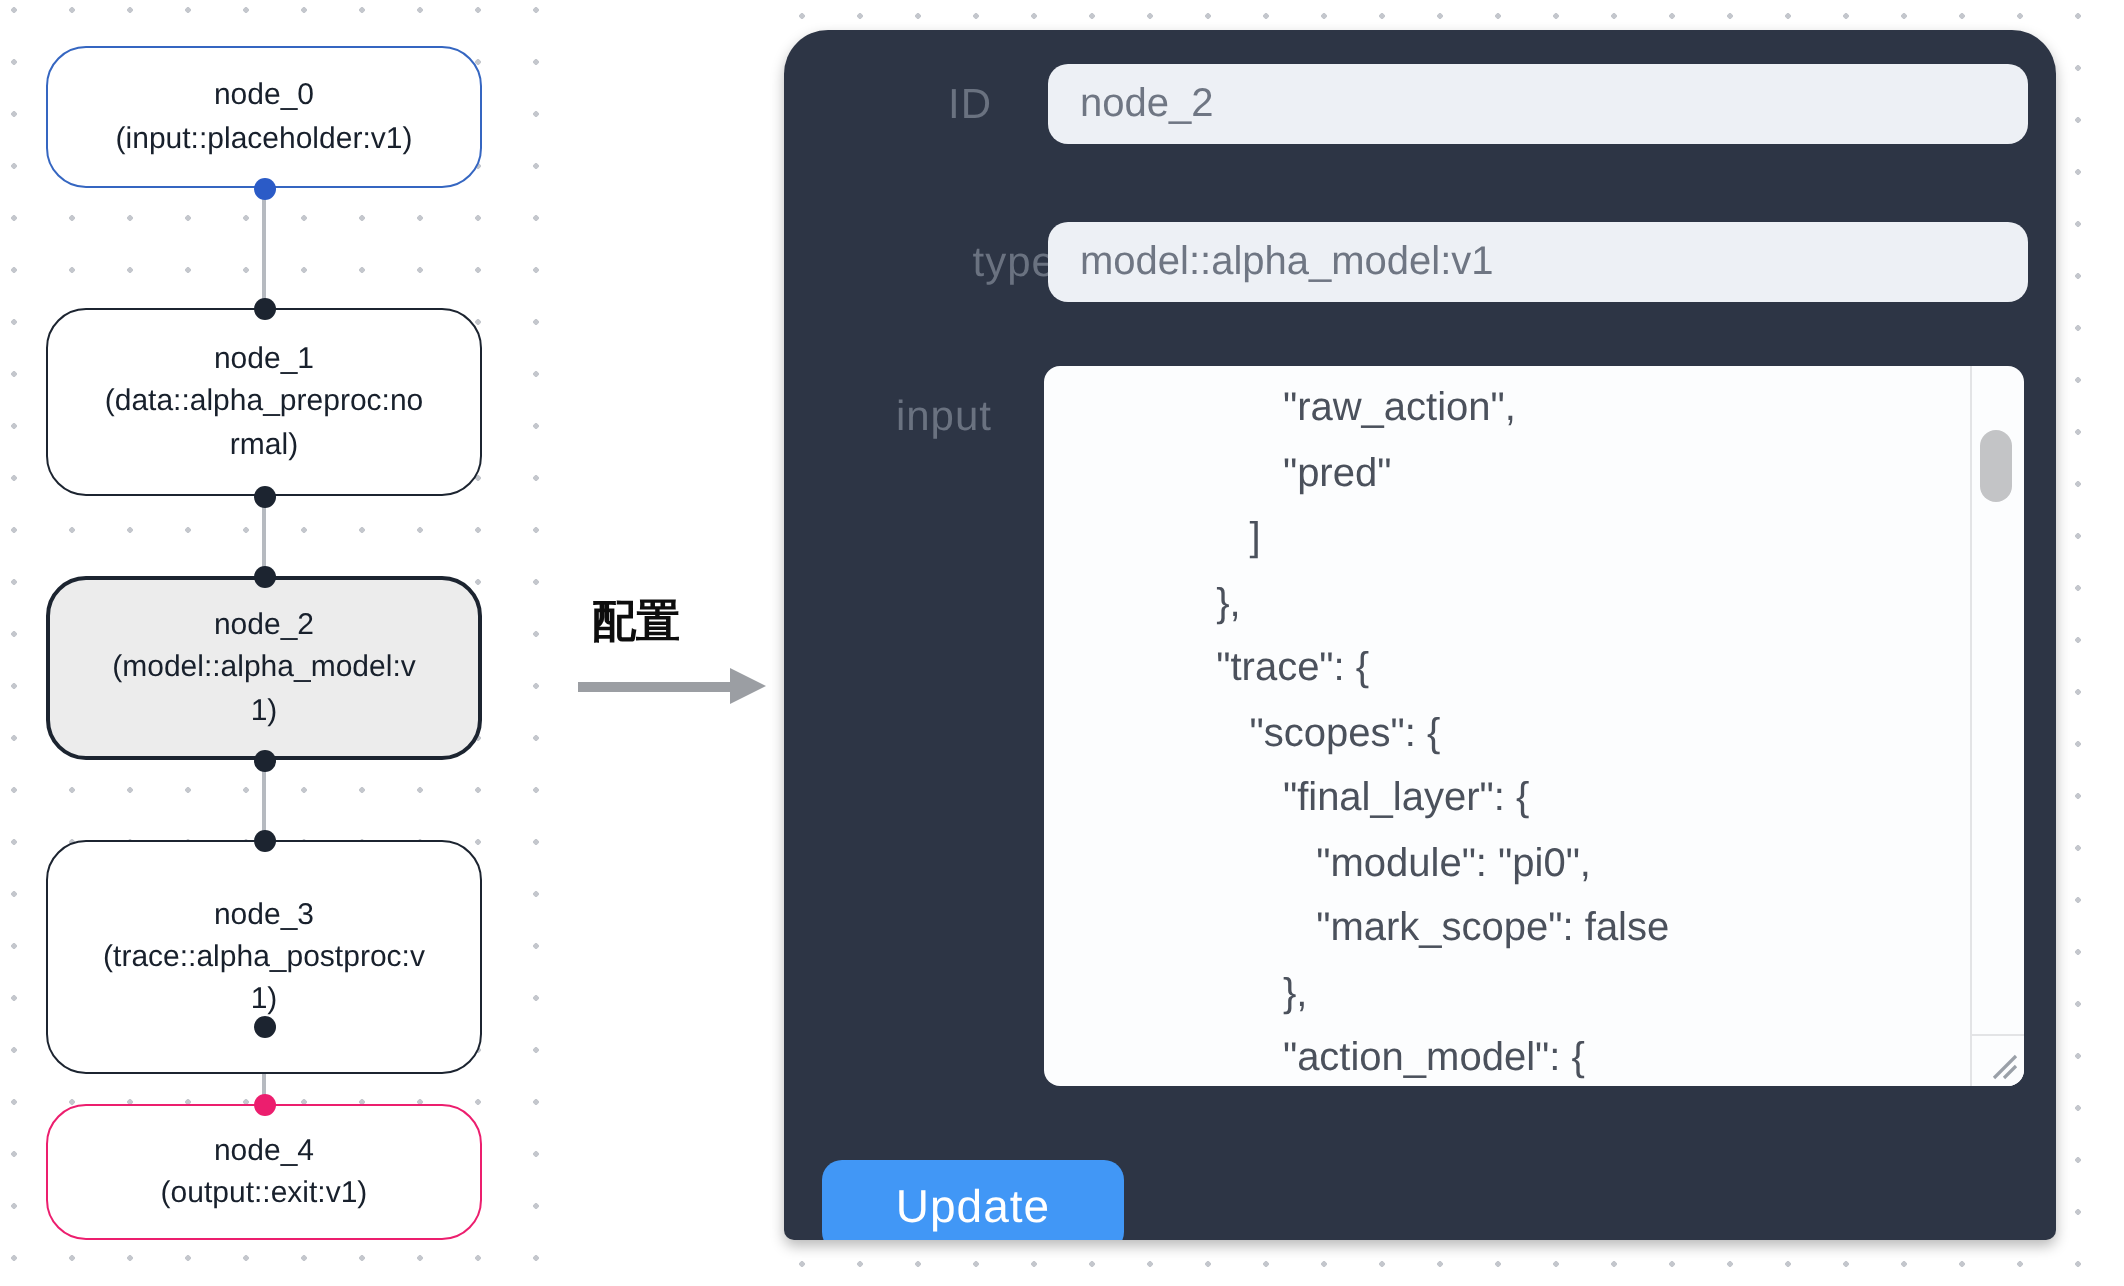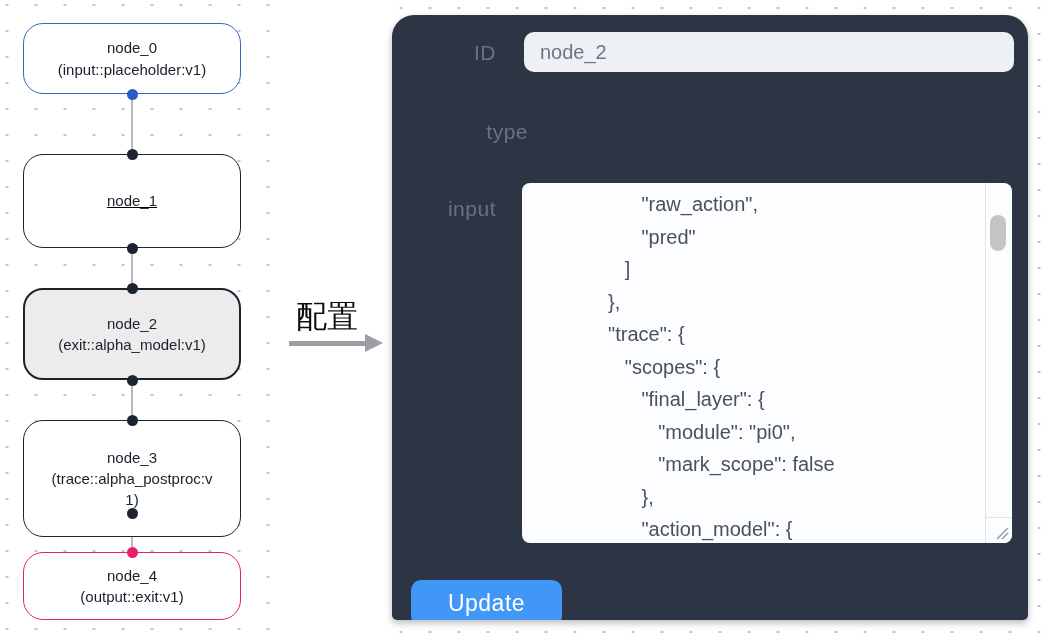--- a/index.html
+++ b/index.html
@@ -21,38 +21,38 @@
     position:absolute;left:23px;width:218px;box-sizing:border-box;
     background:#ffffff;border:1.5px solid #1c2430;border-radius:20px;
     display:flex;align-items:center;justify-content:center;z-index:3;
   }
   .node-text{
     width:162px;text-align:center;font-size:15px;line-height:1.42;
     color:#18202c;word-break:break-all;
   }
   .node-title{font-weight:500;}
   .n0{top:23px;height:71px;border-color:#3566c1;}
-  .n1{top:154px;height:94px;text-decoration:underline;}
+  .n1{top:154px;height:94px;}
   .n2{top:288px;height:92px;border-width:2.5px;background:#ececec;}
   .n3{top:420px;height:117px;}
   .n4{top:552px;height:68px;border-color:#ec1e6e;}
 
   .edge{position:absolute;left:131px;width:2px;background:#b6bac0;z-index:1;}
   .e0{top:94px;height:60px;}
   .e1{top:248px;height:40px;}
   .e2{top:380px;height:40px;}
   .e3{top:513px;height:39px;}
 
   .handle{position:absolute;width:11px;height:11px;border-radius:50%;
     background:#1c2430;left:126.5px;z-index:4;}
   .h-blue{background:#2b5bc7;}
   .h-pink{background:#ec1e6e;}
 
   
-  #cfg-label{position:absolute;left:296px;top:296px;font-size:31px;color:#0d0d0d;z-index:2;}
+  #cfg-label{position:absolute;left:296px;top:296px;font-size:22px;color:#0d0d0d;z-index:2;font-weight:bold;}
   #arrow-shaft{position:absolute;left:289px;top:341px;width:77px;height:5px;background:#9b9ea3;}
   #arrow-head{position:absolute;left:365px;top:334px;width:0;height:0;
     border-left:18px solid #9b9ea3;border-top:9px solid transparent;border-bottom:9px solid transparent;}
 
   
   #panel{
     position:absolute;left:392px;top:15px;width:636px;height:605px;
     background:#2d3545;border-radius:22px 22px 5px 5px;overflow:hidden;
     box-shadow:0 3px 7px rgba(0,0,0,0.28);z-index:5;
   }
@@ -117,26 +117,27 @@
 
   <div class="node n0">
     <div class="node-text">
       <div class="node-title">node_0</div>
       <div class="node-subtitle">(input::placeholder:v1)</div>
     </div>
   </div>
   <div class="node n1">
     <div class="node-text">
       <div class="node-title">node_1</div>
+      <div class="node-subtitle">(data::alpha_preproc:normal)</div>
     </div>
   </div>
   <div class="node n2">
     <div class="node-text">
       <div class="node-title">node_2</div>
-      <div class="node-subtitle">(exit::alpha_model:v1)</div>
+      <div class="node-subtitle">(model::alpha_model:v1)</div>
     </div>
   </div>
   <div class="node n3">
     <div class="node-text">
       <div class="node-title">node_3</div>
       <div class="node-subtitle">(trace::alpha_postproc:v1)</div>
     </div>
   </div>
   <div class="node n4">
     <div class="node-text">
@@ -156,20 +157,21 @@
 
   <div id="cfg-label">配置</div>
   <div id="arrow-shaft"></div>
   <div id="arrow-head"></div>
 
   <div id="panel">
     <div id="lbl-id" class="fld-label">ID</div>
     <input id="inp-id" class="txt-input" value="node_2" style="">
 
     <div id="lbl-type" class="fld-label">type</div>
+    <input id="inp-type" class="txt-input" value="model::alpha_model:v1" style="">
 
     <div id="lbl-config" class="fld-label">input</div>
 
     <div id="config-box">
       <pre id="config-code"><div>                 "raw_action",</div><div>                 "pred"</div><div>              ]</div><div>           },</div><div>           "trace": {</div><div>              "scopes": {</div><div>                 "final_layer": {</div><div>                    "module": "pi0",</div><div>                    "mark_scope": false</div><div>                 },</div><div>                 "action_model": {</div></pre>
       <div id="config-scrollbar">
         <div id="config-scrollbar-thumb"></div>
       </div>
       <div id="scroll-corner">
         <svg id="resize-grip" width="16" height="16" viewBox="0 0 16 16">

